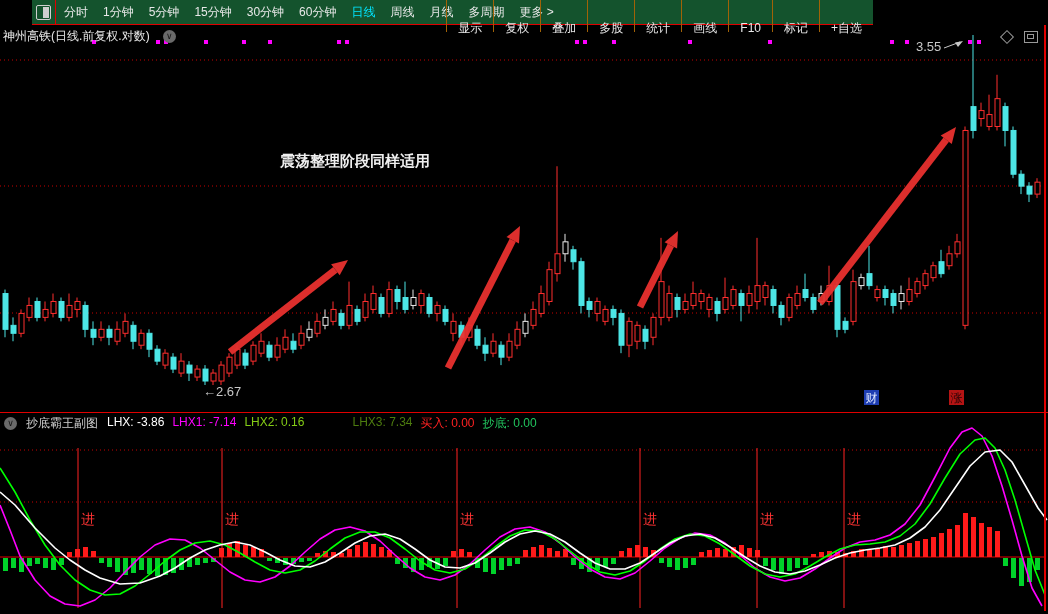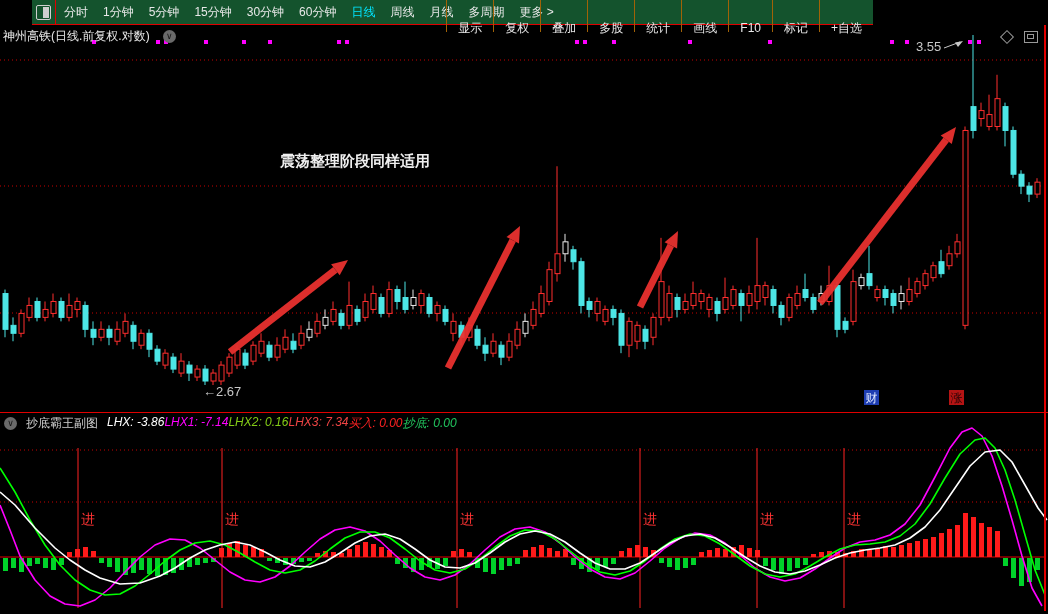--- a/index.html
+++ b/index.html
@@ -525,21 +525,21 @@
     <rect x="949" y="390" width="15" height="15" fill="#b51414"></rect>
     <text x="956.5" y="402" fill="#2a0505" font-size="12" text-anchor="middle" font-family="Liberation Sans,DejaVu Sans,sans-serif">涨</text>
   </svg>
 
 <div id="pane-sep"></div>
 <div id="right-border"></div>
 
 <div id="subheader">
   <span class="circle-icon">∨</span>
   <span id="sub-name">抄底霸王副图</span>
-  <span id="sub-fields" style="display:flex;gap:0;font-style:italic;">
+  <span id="sub-fields" style="display:flex;gap:8px;">
       <span class="field" style="color: rgb(255, 255, 255);">LHX: -3.86</span>
       <span class="field" style="color: rgb(255, 0, 255);">LHX1: -7.14</span>
       <span class="field" style="color: #84cc16;">LHX2: 0.16</span>
-      <span class="field" style="color: #ef4444;">LHX3: 7.34</span>
+      <span class="field" style="color: #4d7c0f; margin-left: 40px;">LHX3: 7.34</span>
       <span class="field" style="color: rgb(255, 34, 34);">买入: 0.00</span>
       <span class="field" style="color: #22c55e;">抄底: 0.00</span>
     </span>
 </div>
 
 </body></html>

